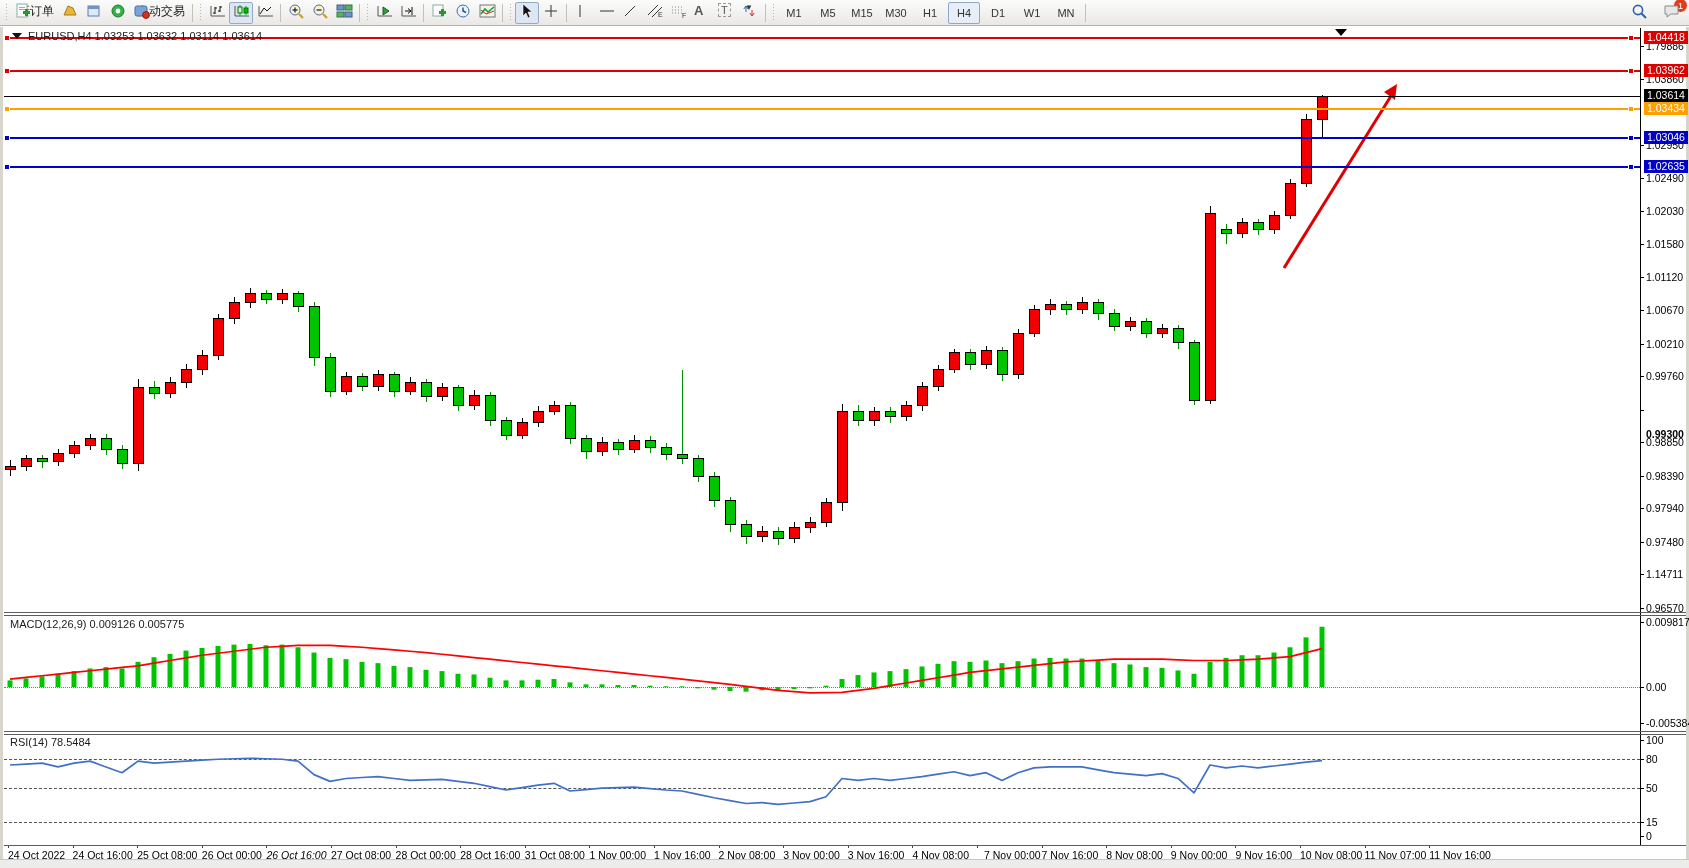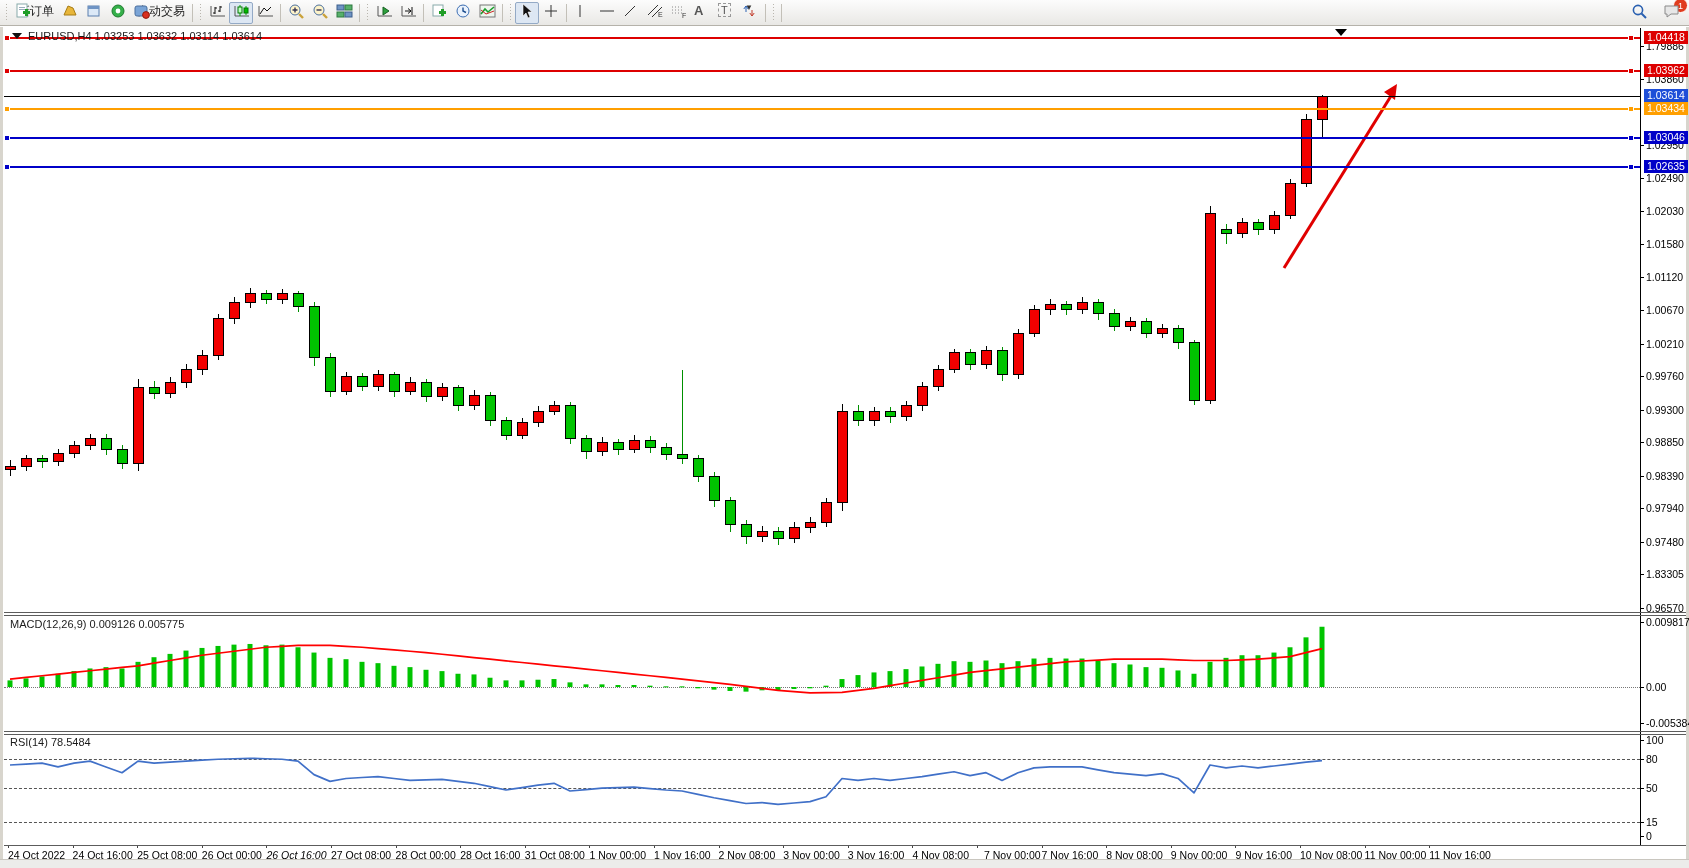--- a/index.html
+++ b/index.html
@@ -286,20 +286,31 @@
           <path d="M4 3 L4 9 M4 3 L1.8 6 M4 3 L6.2 6" stroke="#2a60b0" fill="none"></path>
           <path d="M10 13 L10 7 M10 13 L7.8 10 M10 13 L12.2 10" stroke="#c23b2a" fill="none"></path>
         </svg>
     </span>
       <span class="caret">▼</span>
   </div>
 
   <span class="sep"></span>
     <span class="grip"></span>
 
+  <div id="tf-group" style="display:flex;align-items:center;gap:2px;">
+      <div class="tf">M1</div>
+      <div class="tf">M5</div>
+      <div class="tf">M15</div>
+      <div class="tf">M30</div>
+      <div class="tf">H1</div>
+      <div class="tf pressed">H4</div>
+      <div class="tf">D1</div>
+      <div class="tf">W1</div>
+      <div class="tf">MN</div>
+    </div>
 
   <span class="sep"></span>
 
   <div class="right-tools">
     <div class="tbtn">
       <span class="icon">
         <svg width="17" height="17">
             <circle cx="7" cy="7" r="4.6" fill="none" stroke="#2a60b0" stroke-width="1.6"></circle>
             <line x1="10.5" y1="10.5" x2="15" y2="15" stroke="#2a60b0" stroke-width="2"></line>
           </svg>
@@ -597,21 +608,21 @@
     <div id="overlays">
         <div class="hline" style="left:4px;top:37px;width:1636px;height:2px;background:#dd0000;"></div>
         <div class="" style="position:absolute;left:4px;top:35px;width:6px;height:6px;background:#dd0000;border:1px solid #fff;z-index:6;box-sizing:border-box;"></div>
         <div class="" style="position:absolute;left:1628px;top:35px;width:6px;height:6px;background:#dd0000;border:1px solid #fff;z-index:6;box-sizing:border-box;"></div>
         <div class="price-tag" style="top:31px;background:#dd0000;">1.04418</div>
         <div class="hline" style="left:4px;top:70px;width:1636px;height:2px;background:#dd0000;"></div>
         <div class="" style="position:absolute;left:4px;top:68px;width:6px;height:6px;background:#dd0000;border:1px solid #fff;z-index:6;box-sizing:border-box;"></div>
         <div class="" style="position:absolute;left:1628px;top:68px;width:6px;height:6px;background:#dd0000;border:1px solid #fff;z-index:6;box-sizing:border-box;"></div>
         <div class="price-tag" style="top:64px;background:#dd0000;">1.03962</div>
         <div class="hline" style="left:4px;top:96px;width:1636px;height:1px;background:#000000;"></div>
-        <div class="price-tag" style="top:89px;background:#1d4ed8;">1.03614</div>
+        <div class="price-tag" style="top:89px;background:#000000;">1.03614</div>
         <div class="hline" style="left:4px;top:108px;width:1636px;height:2px;background:#ff9f00;"></div>
         <div class="" style="position:absolute;left:4px;top:106px;width:6px;height:6px;background:#ff9f00;border:1px solid #fff;z-index:6;box-sizing:border-box;"></div>
         <div class="" style="position:absolute;left:1628px;top:106px;width:6px;height:6px;background:#ff9f00;border:1px solid #fff;z-index:6;box-sizing:border-box;"></div>
         <div class="price-tag" style="top:102px;background:#ff9f00;">1.03434</div>
         <div class="hline" style="left:4px;top:137px;width:1636px;height:2px;background:#0000c8;"></div>
         <div class="" style="position:absolute;left:4px;top:135px;width:6px;height:6px;background:#0000c8;border:1px solid #fff;z-index:6;box-sizing:border-box;"></div>
         <div class="" style="position:absolute;left:1628px;top:135px;width:6px;height:6px;background:#0000c8;border:1px solid #fff;z-index:6;box-sizing:border-box;"></div>
         <div class="price-tag" style="top:131px;background:#0000c8;">1.03046</div>
         <div class="hline" style="left:4px;top:166px;width:1636px;height:2px;background:#0000c8;"></div>
         <div class="" style="position:absolute;left:4px;top:164px;width:6px;height:6px;background:#0000c8;border:1px solid #fff;z-index:6;box-sizing:border-box;"></div>
@@ -631,31 +642,31 @@
         <div class="price-tick" style="top:238px;">1.01580</div>
         <div class="tickdash" style="top:277px;"></div>
         <div class="price-tick" style="top:271px;">1.01120</div>
         <div class="tickdash" style="top:310px;"></div>
         <div class="price-tick" style="top:304px;">1.00670</div>
         <div class="tickdash" style="top:344px;"></div>
         <div class="price-tick" style="top:338px;">1.00210</div>
         <div class="tickdash" style="top:376px;"></div>
         <div class="price-tick" style="top:370px;">0.99760</div>
         <div class="tickdash" style="top:410px;"></div>
-        <div class="price-tick" style="top:404px;">0.99300</div>
+        <div class="price-tick" style="top:428px;font-weight:bold;">0.99300</div>
         <div class="tickdash" style="top:442px;"></div>
         <div class="price-tick" style="top:436px;">0.98850</div>
         <div class="tickdash" style="top:476px;"></div>
         <div class="price-tick" style="top:470px;">0.98390</div>
         <div class="tickdash" style="top:508px;"></div>
         <div class="price-tick" style="top:502px;">0.97940</div>
         <div class="tickdash" style="top:542px;"></div>
         <div class="price-tick" style="top:536px;">0.97480</div>
         <div class="tickdash" style="top:574px;"></div>
-        <div class="price-tick" style="top:568px;">1.83305</div>
+        <div class="price-tick" style="top:568px;">1.14711</div>
         <div class="tickdash" style="top:608px;"></div>
         <div class="price-tick" style="top:602px;">0.96570</div>
         <div class="dotted-level" style="left:4px;top:687px;width:1636px;"></div>
         <div class="tickdash" style="top:622px;"></div>
         <div class="price-tick" style="top:616px;">0.009817</div>
         <div class="tickdash" style="top:687px;"></div>
         <div class="price-tick" style="top:681px;">0.00</div>
         <div class="tickdash" style="top:723px;"></div>
         <div class="price-tick" style="top:717px;">-0.005384</div>
         <div class="dashed-level" style="left:4px;top:759px;width:1636px;"></div>
@@ -707,20 +718,20 @@
         <div class="time-label" style="left:1041.6px;">7 Nov 16:00</div>
         <div class="time-tick" style="left:1106.1999999999998px;"></div>
         <div class="time-label" style="left:1106.1999999999998px;">8 Nov 08:00</div>
         <div class="time-tick" style="left:1170.8px;"></div>
         <div class="time-label" style="left:1170.8px;">9 Nov 00:00</div>
         <div class="time-tick" style="left:1235.3999999999999px;"></div>
         <div class="time-label" style="left:1235.3999999999999px;">9 Nov 16:00</div>
         <div class="time-tick" style="left:1300px;"></div>
         <div class="time-label" style="left:1300px;">10 Nov 08:00</div>
         <div class="time-tick" style="left:1364.6px;"></div>
-        <div class="time-label" style="left:1364.6px;">11 Nov 00:00</div>
+        <div class="time-label" style="left:1364.6px;">11 Nov 07:00</div>
         <div class="time-tick" style="left:1429.1999999999998px;"></div>
         <div class="time-label" style="left:1429.1999999999998px;">11 Nov 16:00</div>
       </div>
   </div>
 </div>
 
 <div class="statusbar"></div>
 
 </body></html>

